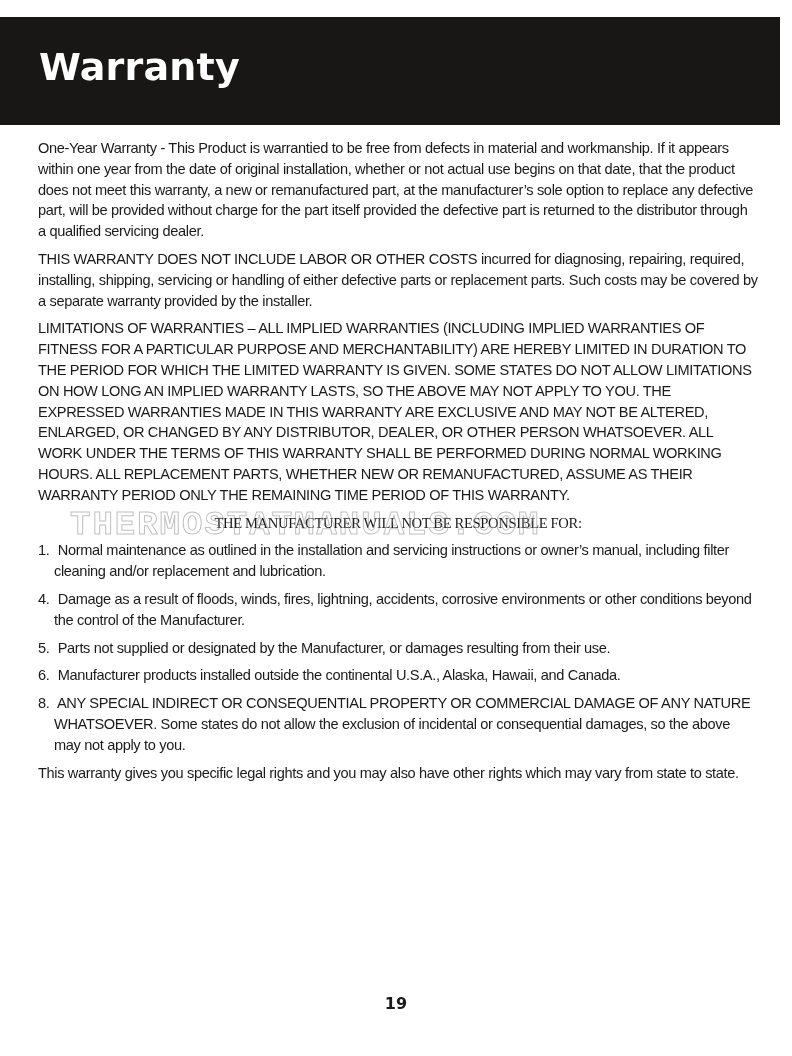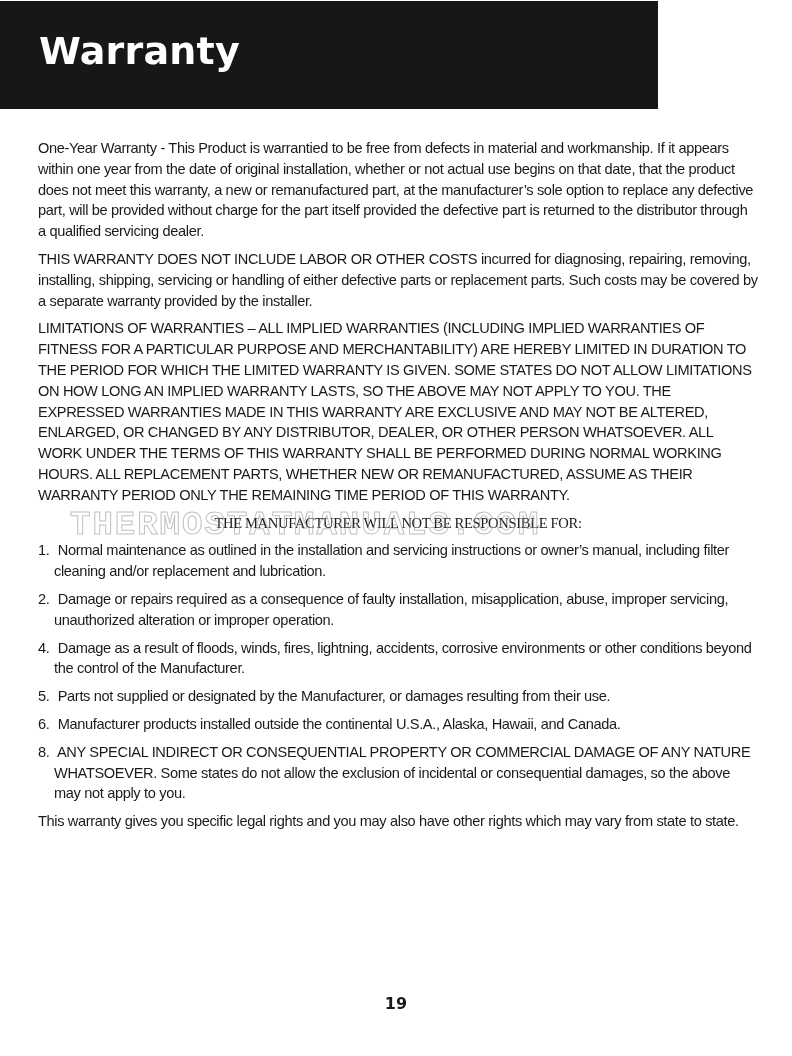--- a/index.html
+++ b/index.html
@@ -2,21 +2,21 @@
 <html><head>
   <meta charset="utf-8">
   <style>
     html, body { margin: 0; padding: 0; }
     body {
       width: 792px; height: 1056px; position: relative; overflow: hidden;
       background: #ffffff; color: #1a1a1a;
       font-family: "Liberation Sans", sans-serif;
     }
     .header {
-      position: absolute; left: 0; top: 1px; width: 658px; height: 108px;
+      position: absolute; left: 0; top: 17px; width: 780px; height: 108px;
       background: #181716;
     }
     .header h1 {
       position: absolute; left: 39px; top: 31px; margin: 0;
       font-family: "DejaVu Sans", sans-serif; font-weight: bold;
       font-size: 38px; letter-spacing: 0.2px; color: #ffffff; line-height: 1;
     }
     .content {
       position: absolute; left: 38px; top: 138px; width: 720px;
       font-size: 14.6px; line-height: 20.8px; letter-spacing: -0.35px;
@@ -40,27 +40,26 @@
   </style>
 </head>
 <body>
 
 <div class="header">
   <h1>Warranty</h1>
 </div>
 
 <div class="content">
   <p>One-Year Warranty - This Product is warrantied to be free from defects in material and workmanship. If it appears within one year from the date of original installation, whether or not actual use begins on that date, that the product does not meet this warranty, a new or remanufactured part, at the manufacturer’s sole option to replace any defective part, will be provided without charge for the part itself provided the defective part is returned to the distributor through a qualified servicing dealer.</p>
-  <p>THIS WARRANTY DOES NOT INCLUDE LABOR OR OTHER COSTS incurred for diagnosing, repairing, removing, installing, shipping, servicing or handling of either defective parts or replacement parts.  Such costs may be covered by a separate warranty provided by the installer.</p>
+  <p>THIS WARRANTY DOES NOT INCLUDE LABOR OR OTHER COSTS incurred for diagnosing, repairing, required, installing, shipping, servicing or handling of either defective parts or replacement parts.  Such costs may be covered by a separate warranty provided by the installer.</p>
   <p>LIMITATIONS OF WARRANTIES – ALL IMPLIED WARRANTIES (INCLUDING IMPLIED WARRANTIES OF FITNESS FOR A PARTICULAR PURPOSE AND MERCHANTABILITY) ARE HEREBY LIMITED IN DURATION TO THE PERIOD FOR WHICH THE LIMITED WARRANTY IS GIVEN.  SOME STATES DO NOT ALLOW LIMITATIONS ON HOW LONG AN IMPLIED WARRANTY LASTS, SO THE ABOVE MAY NOT APPLY TO YOU.  THE EXPRESSED WARRANTIES MADE IN THIS WARRANTY ARE EXCLUSIVE AND MAY NOT BE ALTERED, ENLARGED, OR CHANGED BY ANY DISTRIBUTOR, DEALER, OR OTHER PERSON WHATSOEVER.  ALL WORK UNDER THE TERMS OF THIS WARRANTY SHALL BE PERFORMED DURING NORMAL WORKING HOURS.  ALL REPLACEMENT PARTS, WHETHER NEW OR REMANUFACTURED, ASSUME AS THEIR WARRANTY PERIOD ONLY THE REMAINING TIME PERIOD OF THIS WARRANTY.</p>
   <p class="center">THE MANUFACTURER WILL NOT BE RESPONSIBLE FOR:</p>
 
   <div>
     <div class="list-item"><span class="list-num">1.</span> <span>Normal maintenance as outlined in the installation and servicing instructions or owner’s manual, including filter cleaning and/or replacement and lubrication.</span></div>
-    <div class="list-item"><span class="list-num">2.</span> <span>Damage or repairs required as a consequence of faulty installation, misapplication, abuse, improper servicing, unauthorized alteration or improper operation.</span></div>
     <div class="list-item"><span class="list-num">4.</span> <span>Damage as a result of floods, winds, fires, lightning, accidents, corrosive environments or other conditions beyond the control of the Manufacturer.</span></div>
     <div class="list-item"><span class="list-num">5.</span> <span>Parts not supplied or designated by the Manufacturer, or damages resulting from their use.</span></div>
     <div class="list-item"><span class="list-num">6.</span> <span>Manufacturer products installed outside the continental U.S.A., Alaska, Hawaii, and Canada.</span></div>
     <div class="list-item"><span class="list-num">8.</span> <span>ANY SPECIAL INDIRECT OR CONSEQUENTIAL PROPERTY OR COMMERCIAL DAMAGE OF ANY NATURE WHATSOEVER.  Some states do not allow the exclusion of incidental or consequential damages, so the above may not apply to you.</span></div>
   </div>
 
   <p>This warranty gives you specific legal rights and you may also have other rights which may vary from state to state.</p>
 </div>
 
 <div class="watermark">THERMOSTATMANUALS.COM</div>

